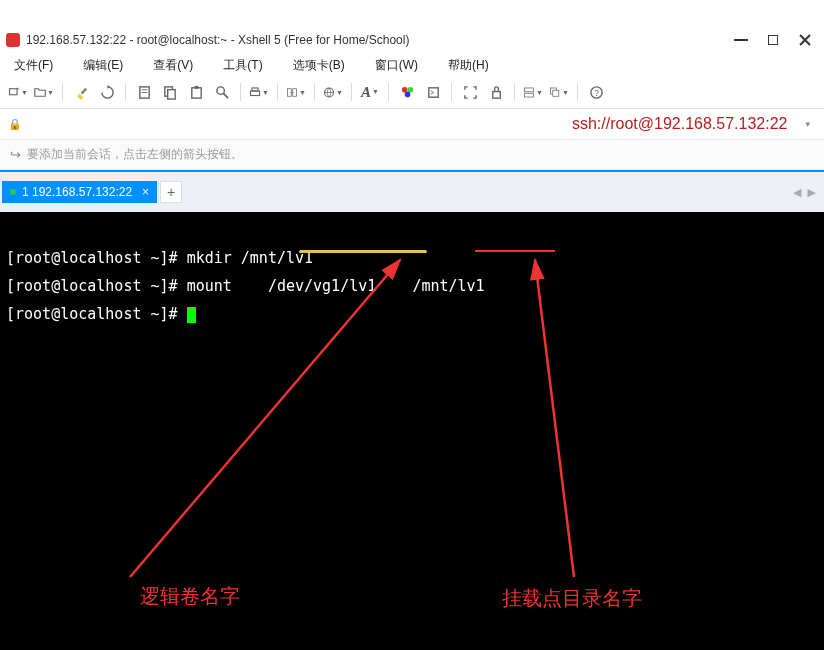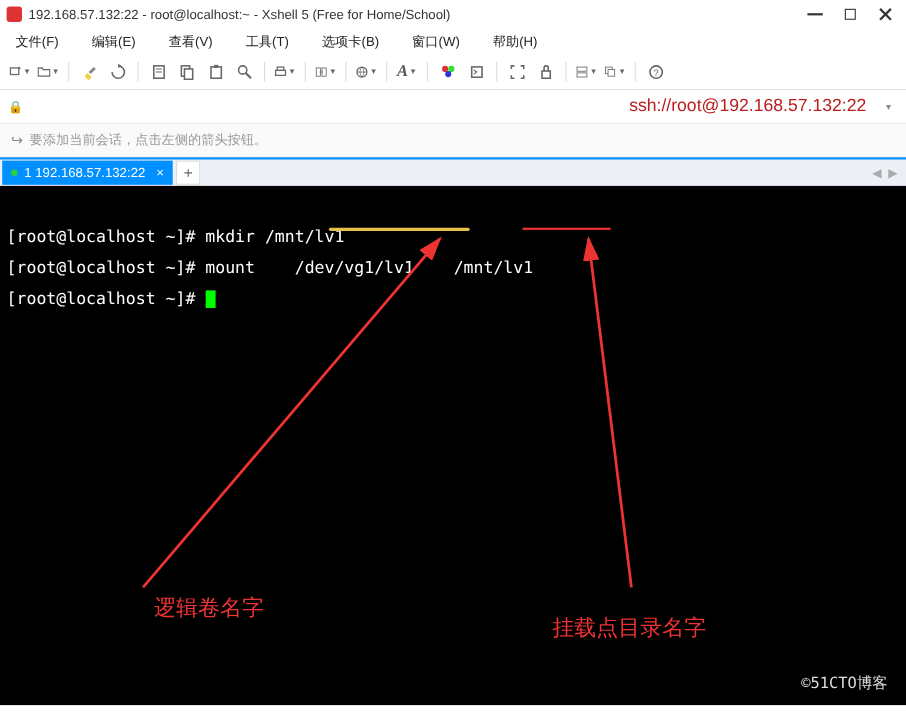--- a/index.html
+++ b/index.html
@@ -1,17 +1,17 @@
 <!DOCTYPE html>
 <html><head>
   <meta charset="utf-8">
   <style>
     * { margin: 0; padding: 0; box-sizing: border-box; }
     body { width: 824px; height: 650px; font-family: "Microsoft YaHei", sans-serif; background: #fff; overflow: hidden; position: relative; }
-    .titlebar { display: flex; align-items: center; height: 26px; padding: 0 6px; font-size: 12px; }
+    .titlebar { display: flex; align-items: center; height: 26px; padding: 0 6px; font-size: 12px; margin-top: 27px; }
     .titlebar .app-icon { width: 14px; height: 14px; background: #d33; border-radius: 3px; margin-right: 6px; }
     .titlebar .title { flex: 1; color: #333; }
     .win-btns { display: flex; gap: 20px; align-items: center; margin-right: 8px; }
     .win-btn { width: 14px; height: 2px; background: #333; }
     .win-max { width: 10px; height: 10px; border: 1.5px solid #333; background: none; }
     .win-close { width: 12px; height: 12px; position: relative; }
     .win-close::before, .win-close::after { content: ""; position: absolute; left: 6px; top: -1px; width: 2px; height: 14px; background: #333; }
     .win-close::before { transform: rotate(45deg); }
     .win-close::after { transform: rotate(-45deg); }
     .menubar { display: flex; gap: 30px; padding: 4px 14px; font-size: 12px; color: #222; }
@@ -21,21 +21,21 @@
     .tbtn svg { width: 15px; height: 15px; fill: #666; }
     .tsep { width: 1px; height: 18px; background: #ddd; margin: 0 2px; }
     .tdrop { display: flex; align-items: center; }
     .tdrop .caret { font-size: 7px; margin-left: 1px; color: #666; }
     .addressbar { display: flex; align-items: center; padding: 4px 8px; gap: 6px; border-bottom: 1px solid #e8e8e8; }
     .lock-icon { color: #888; font-size: 11px; }
     .addr { flex: 1; padding: 2px 6px; font-size: 16px; color: #b91c1c; text-align: right; }
     .addr-caret { font-size: 9px; color: #888; padding: 0 6px; }
     .hintbar { display: flex; align-items: center; padding: 6px 10px; gap: 6px; font-size: 12px; color: #999; background: #fafafa; border-bottom: 1px solid #eee; }
     .hint-icon { color: #888; font-size: 13px; }
-    .tabbar { display: flex; align-items: center; background: #eceff5; border-top: 2px solid #0090ff; height: 26px; padding: 0 2px; }
+    .tabbar { display: flex; align-items: center; background: #eceff5; border-top: 2px solid #0090ff; height: 42px; padding: 0 2px; }
     .tab { display: flex; align-items: center; height: 22px; background: #0090ff; color: #fff; font-size: 12px; padding: 0 8px; gap: 6px; }
     .tab .dot { width: 6px; height: 6px; background: #2ecc40; border-radius: 50%; }
     .tab .closex { font-size: 12px; margin-left: 4px; cursor: pointer; }
     .newtab { width: 22px; height: 22px; background: #fff; display: flex; align-items: center; justify-content: center; font-size: 14px; color: #666; margin-left: 3px; cursor: pointer; border: 1px solid #ddd; }
     .tabbar-right { margin-left: auto; display: flex; gap: 6px; color: #aaa; font-size: 11px; padding-right: 6px; }
     .terminal { background: #000; height: 472px; padding: 4px 6px; font-family: Consolas, monospace; font-size: 15px; color: #fff; line-height: 28px; white-space: pre; position: relative; overflow: hidden; }
     .cursor { display: inline-block; width: 9px; height: 16px; background: #0f0; vertical-align: text-bottom; }
     .annotations { position: absolute; left: 0; top: 0; pointer-events: none; }
     .anno-text { position: absolute; color: #e33; font-size: 20px; font-family: "Microsoft YaHei", sans-serif; }
     .watermark { position: absolute; right: 17px; bottom: 6px; color: #ddd; font-size: 14px; }
@@ -231,16 +231,16 @@
     <defs>
       <marker id="ah" markerWidth="10" markerHeight="10" refX="8" refY="3" orient="auto">
         <path d="M0,0 L9,3 L0,6 Z" fill="#e33"></path>
       </marker>
     </defs>
     <line x1="130" y1="365" x2="400" y2="48" stroke="#e33" stroke-width="2.5" marker-end="url(#ah)"></line>
     <line x1="574" y1="365" x2="535" y2="48" stroke="#e33" stroke-width="2.5" marker-end="url(#ah)"></line>
   </svg>
 
   <div class="anno-text" style="left:96px;top:370px;margin-left:44px;">逻辑卷名字</div>
-  <div class="anno-text" style="left:502px;top:388px;">挂载点目录名字</div>
+  <div class="anno-text" style="left:502px;top:372px;">挂载点目录名字</div>
 
   <div class="watermark">©51CTO博客</div>
 </div>
 
 </body></html>

